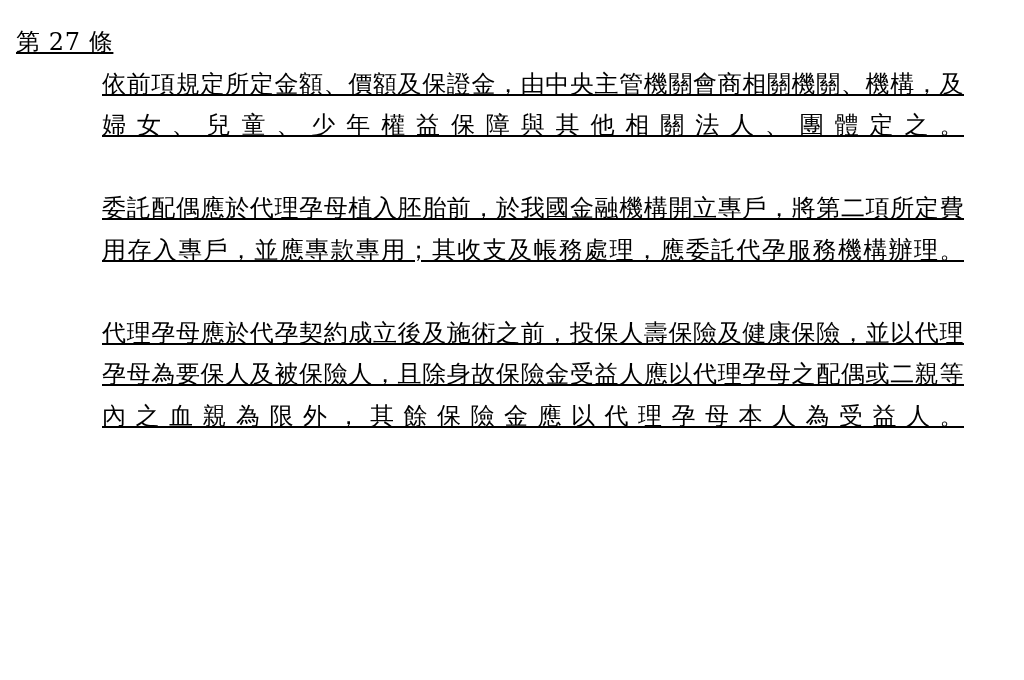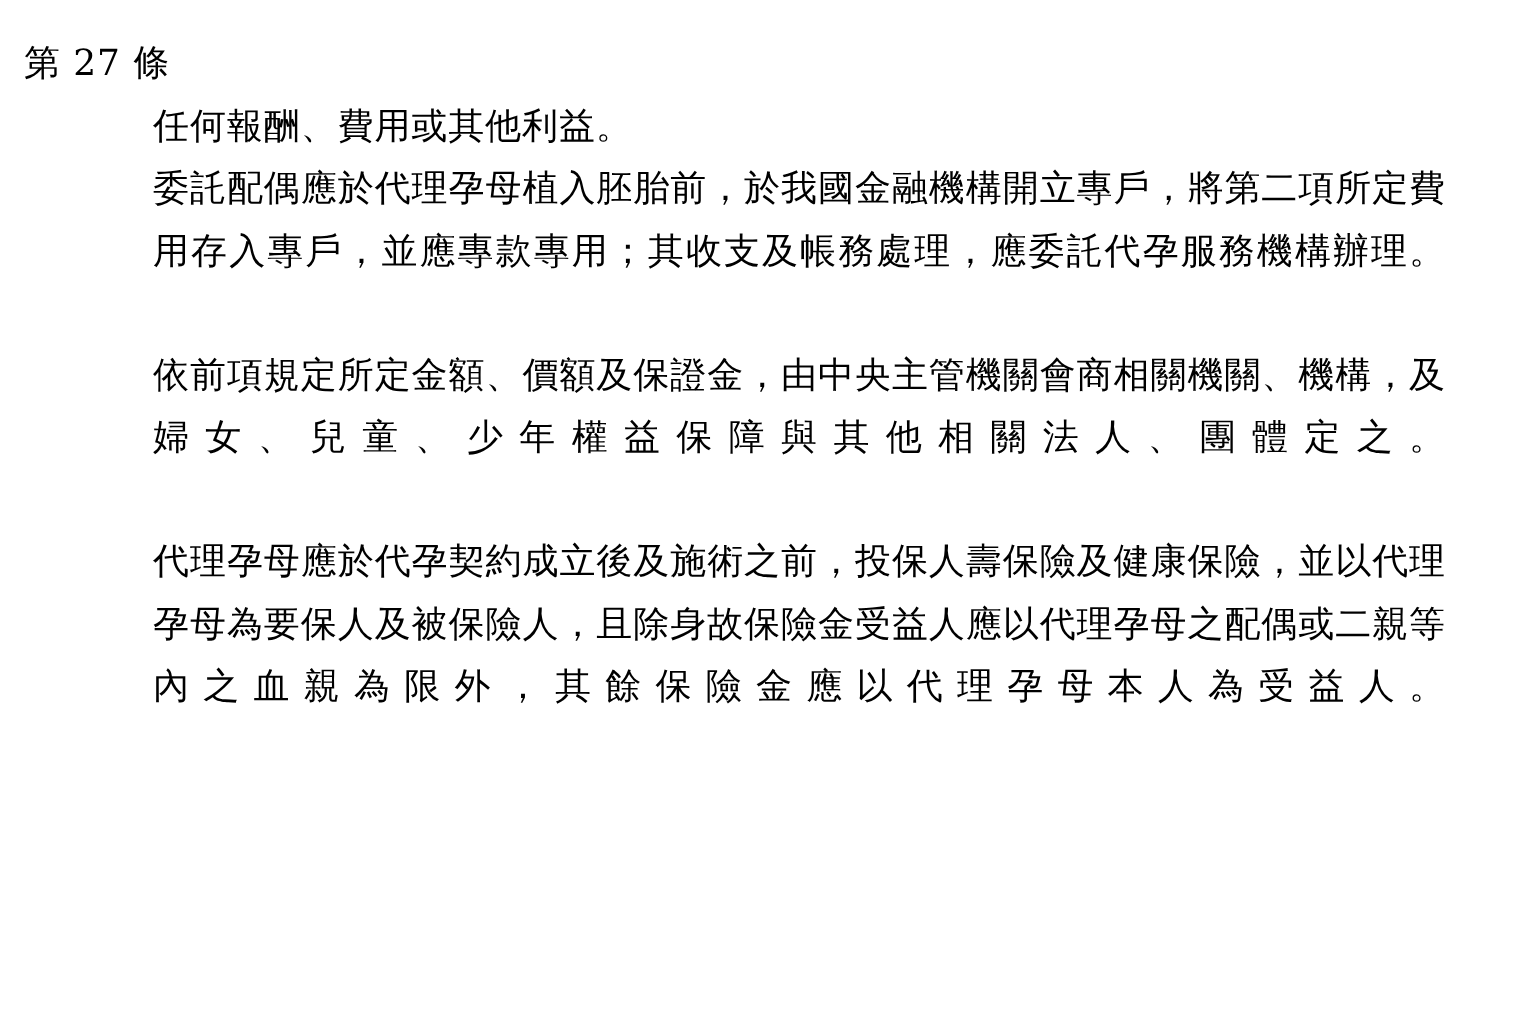--- a/index.html
+++ b/index.html
@@ -13,20 +13,21 @@
     font-family: "DejaVu Serif", "Liberation Serif", serif;
     color: #000000;
     overflow: hidden;
   }
   .page {
     box-sizing: border-box;
     width: 1024px;
     height: 680px;
     padding: 22px 60px 0 14px;
     background: #ffffff;
+    text-decoration: underline;
   }
   .article {
     display: block;
   }
   .article-line {
     display: flex;
     align-items: baseline;
     font-size: 24px;
     line-height: 41.5px;
     letter-spacing: 0.6px;
@@ -64,23 +65,22 @@
 </head>
 <body>
 
 <div class="page">
   <div class="article">
 
     <div class="article-line">
       <span class="article-number">第 27 條</span>
     </div>
 
-    <p class="para no-justify">任何報酬、費用或其他利益。</p>
 
 
+    <p class="para">依前項規定所定金額、價額及保證金，由中央主管機關會商相關機關、機構，及婦女、兒童、少年權益保障與其他相關法人、團體定之。</p>
+
     <p class="para">委託配偶應於代理孕母植入胚胎前，於我國金融機構開立專戶，將第二項所定費用存入專戶，並應專款專用；其收支及帳務處理，應委託代孕服務機構辦理。</p>
-
-    <p class="para">依前項規定所定金額、價額及保證金，由中央主管機關會商相關機關、機構，及婦女、兒童、少年權益保障與其他相關法人、團體定之。</p>
 
     <p class="para">代理孕母應於代孕契約成立後及施術之前，投保人壽保險及健康保險，並以代理孕母為要保人及被保險人，且除身故保險金受益人應以代理孕母之配偶或二親等內之血親為限外，其餘保險金應以代理孕母本人為受益人。</p>
 
   </div>
 </div>
 
 </body></html>

